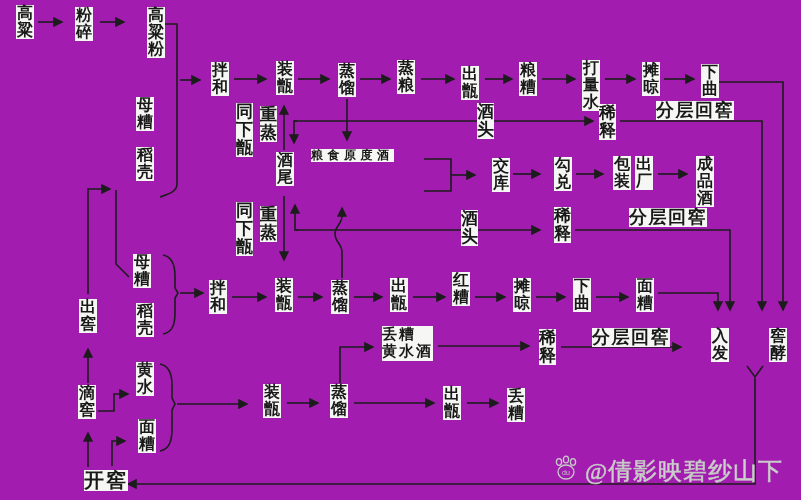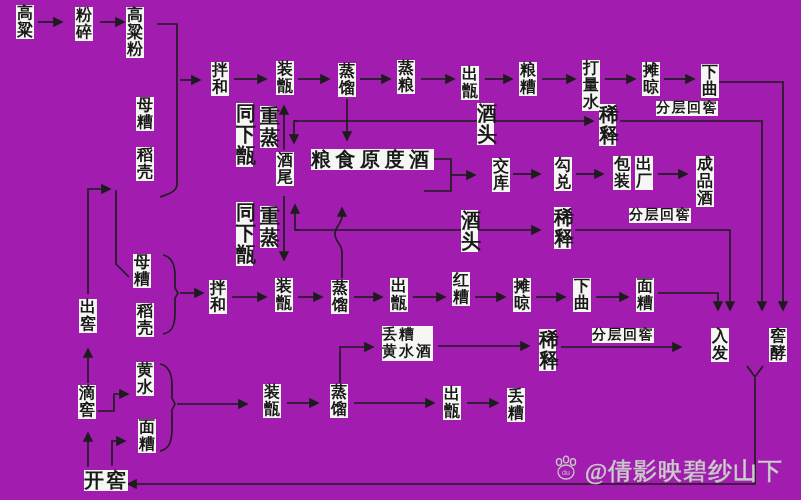--- a/index.html
+++ b/index.html
@@ -2,24 +2,24 @@
 <html><head>
 <meta charset="utf-8">
 <style>
   html,body{margin:0;padding:0;}
   #canvas{position:relative;width:801px;height:500px;background:#a21caf;overflow:hidden;
           font-family:"Liberation Serif","DejaVu Serif",serif;}
   svg.lines{position:absolute;left:0;top:0;z-index:1;}
   svg.lines path{stroke:#1c1c1c;stroke-width:1.6;fill:none;}
   .n{position:absolute;z-index:2;color:#191919;font-weight:600;background:#f6f6f4;line-height:1.06;}
   .v{width:18px;word-break:break-all;text-align:center;font-size:16px;}
-  .v15{width:17px;word-break:break-all;text-align:center;font-size:20px;}
+  .v15{width:17px;word-break:break-all;text-align:center;font-size:17px;}
   .h16{white-space:nowrap;font-size:20px;letter-spacing:2px;}
-  .hls{white-space:nowrap;font-size:20px;letter-spacing:4.5px;}
-  .h14{white-space:nowrap;font-size:14px;letter-spacing:1.5px;}
+  .hls{white-space:nowrap;font-size:12px;letter-spacing:4.5px;}
+  .h14{white-space:nowrap;font-size:18px;letter-spacing:1.5px;}
   .h15{white-space:nowrap;font-size:15px;letter-spacing:2px;line-height:1.15;}
   .wm{position:absolute;z-index:3;left:585px;top:455px;font-size:24px;letter-spacing:1px;
       color:#d0d0d0;-webkit-text-stroke:0.6px #c2c2c2;font-weight:400;background:transparent;}
   .paw{position:absolute;z-index:3;left:553px;top:454px;}
 </style>
 </head>
 <body>
 
 <div id="canvas">
 
@@ -82,21 +82,21 @@
       <path d="M340,383 V347 H373" marker-end="url(#ar)"></path>
       <path d="M438,346 H529" marker-end="url(#ar)"></path>
       <path d="M561,347 H681" marker-end="url(#ar)"></path>
       <path d="M747,366 L755,377 L763,366"></path>
       <path d="M755,378 V484 H128" marker-end="url(#ar)"></path>
     </g>
   </svg>
 
   <div class="n v" style="left:16px;top:5px">高粱</div>
   <div class="n v" style="left:75px;top:7px">粉碎</div>
-  <div class="n v" style="left:126px;top:7px">高粱粉</div>
+  <div class="n v" style="left:147px;top:7px">高粱粉</div>
   <div class="n v" style="left:136px;top:97px">母糟</div>
   <div class="n v" style="left:136px;top:147px">稻壳</div>
 
   <div class="n v" style="left:211px;top:62px">拌和</div>
   <div class="n v" style="left:276px;top:61px">装甑</div>
   <div class="n v" style="left:338px;top:63px">蒸馏</div>
   <div class="n v" style="left:397px;top:60px">蒸粮</div>
   <div class="n v" style="left:461px;top:66px">出甑</div>
   <div class="n v" style="left:519px;top:62px">粮糟</div>
   <div class="n v" style="left:582px;top:60px">打量水</div>

